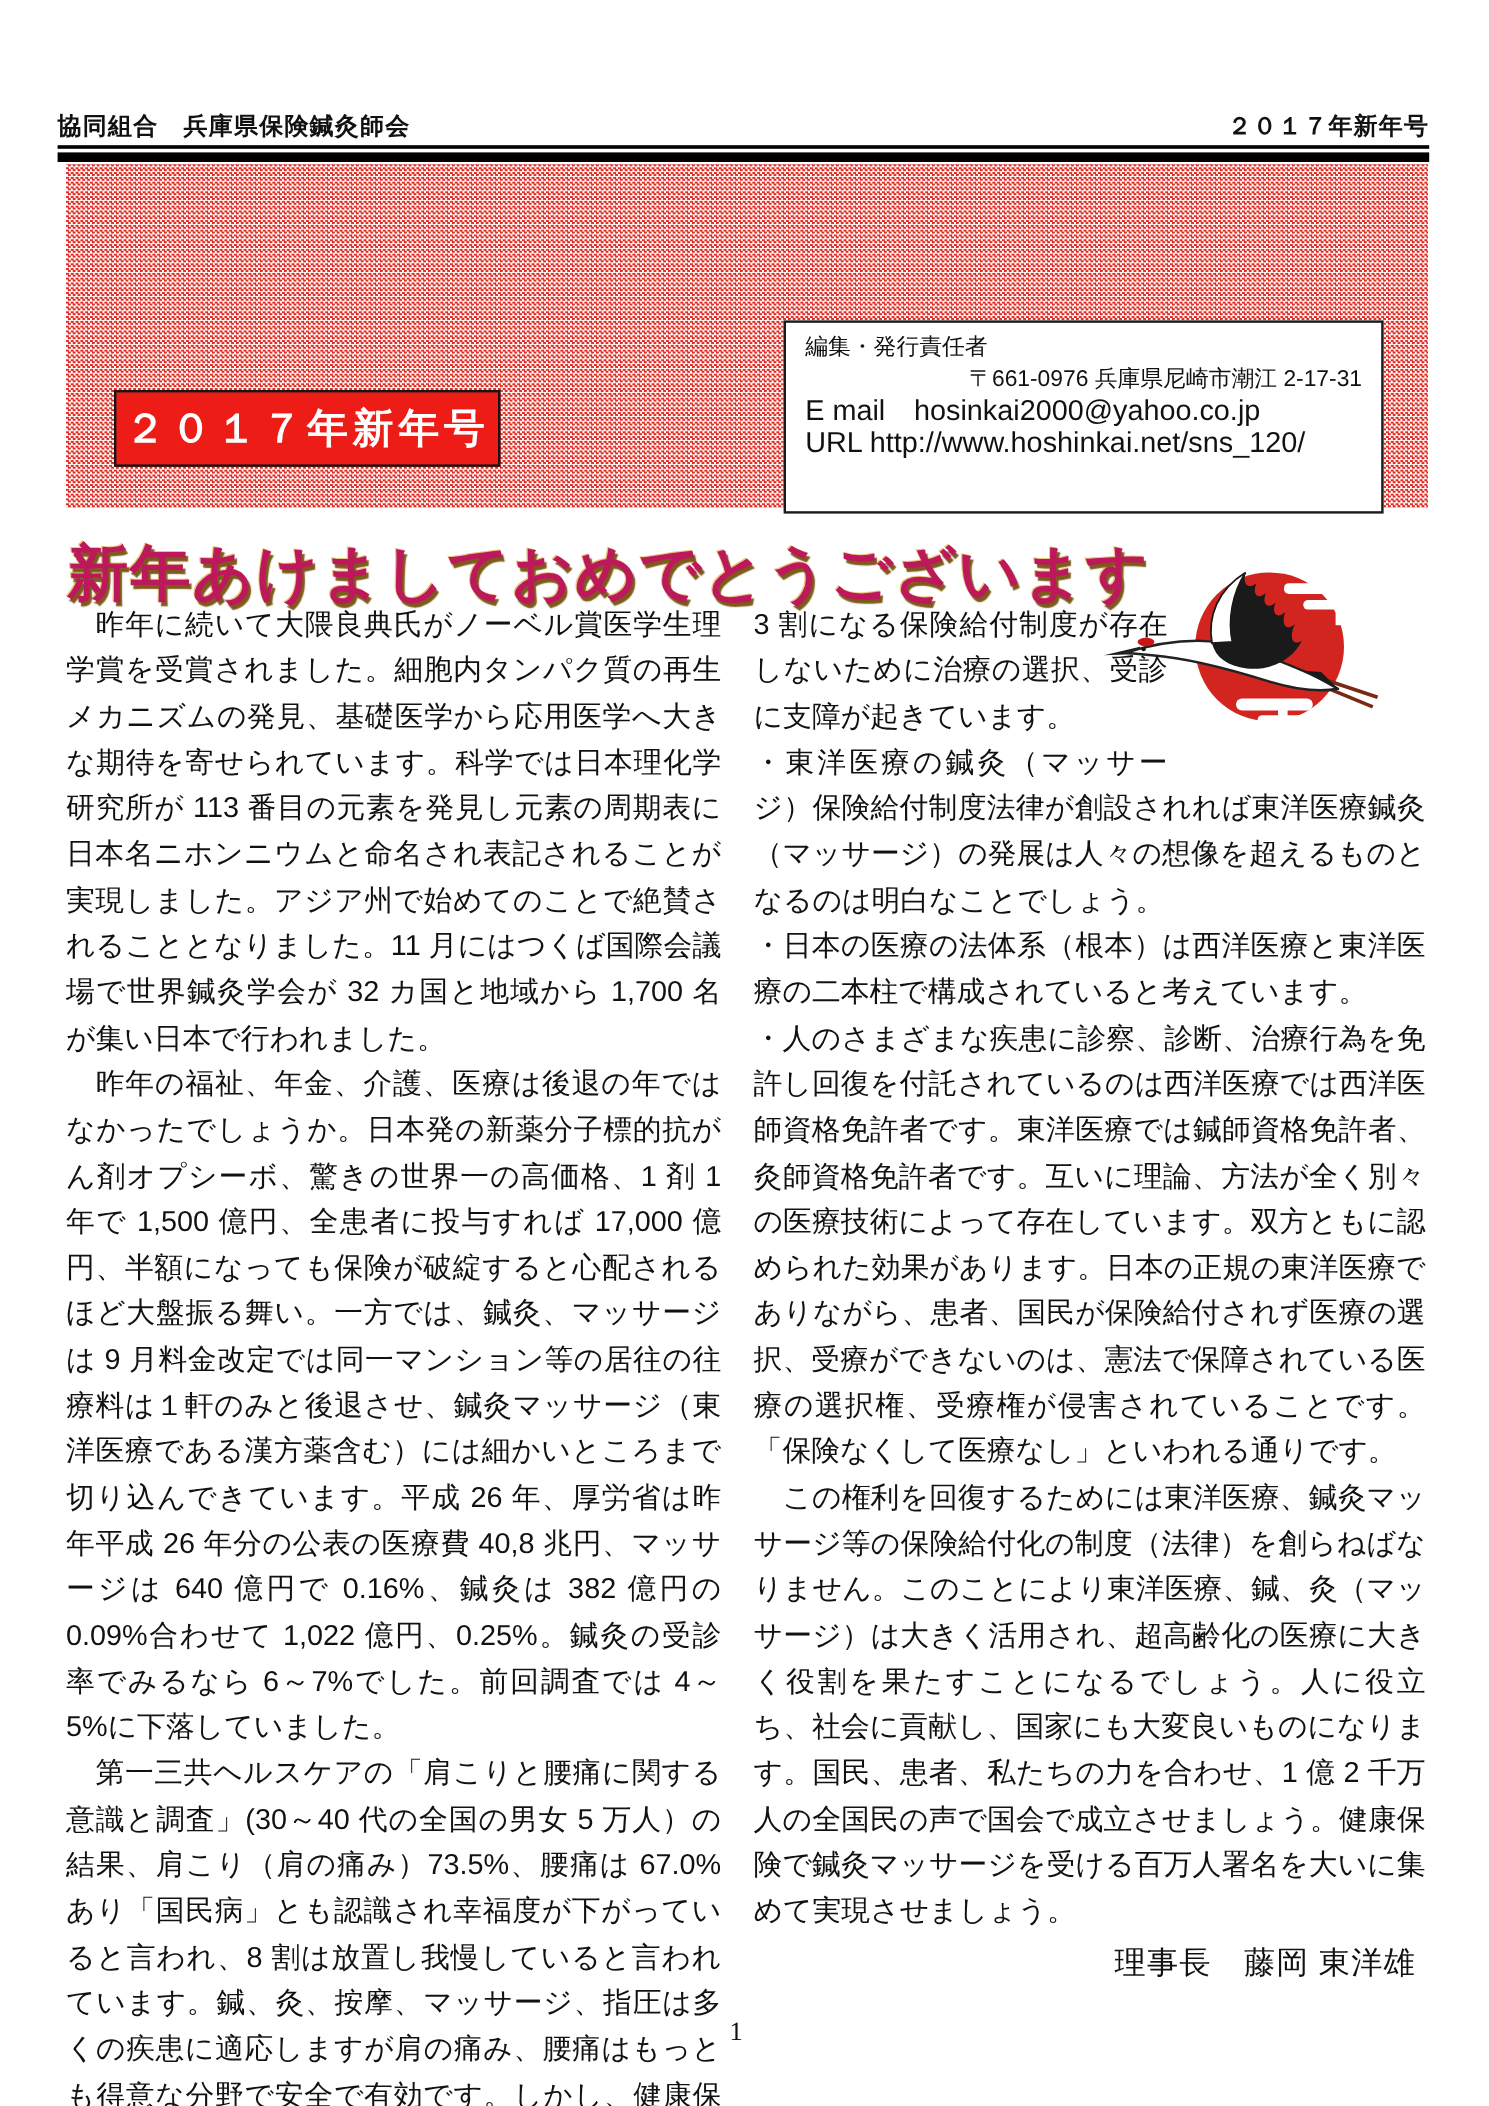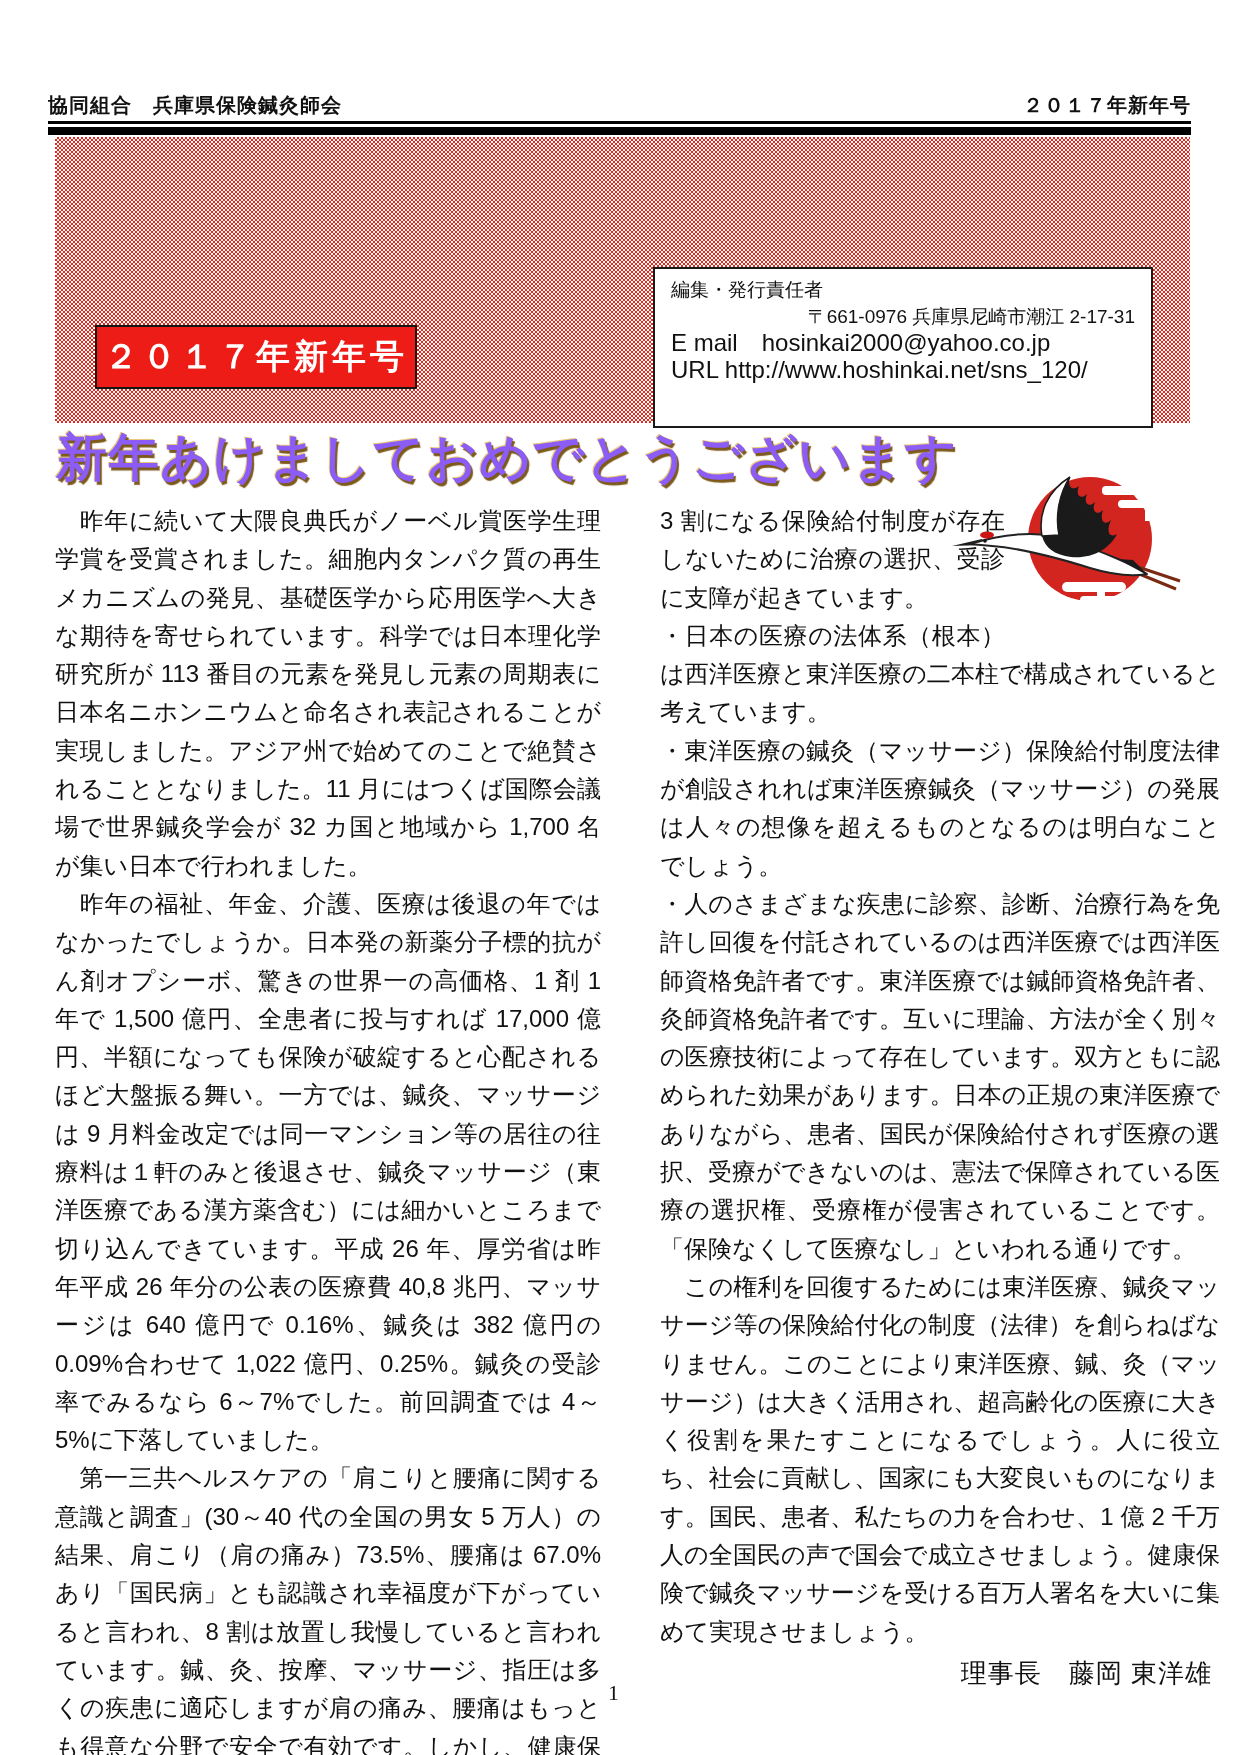--- a/index.html
+++ b/index.html
@@ -48,30 +48,30 @@
     background:#ffffff; border:2px solid #1a1a1a;
     padding:8px 12px 0 16px; box-sizing:border-box;
     font-size:19px; line-height:26.5px;
   }
   .pubbox .indent { padding-left:36px; }
   .pubbox .r { text-align:right; padding-right:4px; }
   .pubbox .latin { font-family:Liberation Sans, sans-serif; font-size:24px; }
 
   
   .headline {
-    position:absolute; left:56px; top:424px; white-space:nowrap;
+    position:absolute; left:56px; top:444px; white-space:nowrap;
     font-size:51px; font-weight:bold; letter-spacing:1px;
-    color:#8b5cf6;
+    color:#be185d;
     text-shadow:2px 3px 1px #7d5a1a, -1px -1px 0 #e9c87e;
   }
 
   
   .col { position:absolute; top:502px; font-size:24px; line-height:38.3px; text-align:justify; }
   .col-left  { left:55px;  width:546px; }
-  .col-right { left:628px; width:560px;margin-left:32px; }
+  .col-right { left:628px; width:560px; }
   .col p { margin:0; }
 
   .logo-float { float:right; width:215px; height:126px; }
   .logo-float svg { width:270px; height:160px; margin:-38px 0 0 -55px; display:block; }
 
   .signature { text-align:right; padding-right:8px; font-size:26px; letter-spacing:1px; margin-top:3px; }
 
   
   .pageno {
     position:absolute; left:0; right:14px; top:1680px; text-align:center;
@@ -136,22 +136,22 @@
           <ellipse cx="37" cy="71" rx="7" ry="3.5" fill="#cc1414"></ellipse>
           <circle cx="35" cy="77" r="1.8" fill="#111"></circle>
           <path d="M92,72 C88,50 97,27 120,13 C117,24 123,27 129,22 C125,32 131,36 137,30
                    C133,40 139,44 145,38 C141,48 147,52 153,46 C149,58 155,62 161,56
                    C155,70 161,74 167,70 C159,86 141,95 121,93 C105,91 95,84 92,72 Z" fill="#1a1a1a"></path>
           <path d="M92,72 C88,50 97,27 120,13 C109,30 105,52 109,71 Z" fill="#ffffff" stroke="#1a1a1a" stroke-width="1.5"></path>
         </g>
       </svg>
     </div>
     <p>3 割になる保険給付制度が存在しないために治療の選択、受診に支障が起きています。</p>
+    <p>・東洋医療の鍼灸（マッサージ）保険給付制度法律が創設されれば東洋医療鍼灸（マッサージ）の発展は人々の想像を超えるものとなるのは明白なことでしょう。</p>
     <p>・日本の医療の法体系（根本）は西洋医療と東洋医療の二本柱で構成されていると考えています。</p>
-    <p>・東洋医療の鍼灸（マッサージ）保険給付制度法律が創設されれば東洋医療鍼灸（マッサージ）の発展は人々の想像を超えるものとなるのは明白なことでしょう。</p>
     <p>・人のさまざまな疾患に診察、診断、治療行為を免許し回復を付託されているのは西洋医療では西洋医師資格免許者です。東洋医療では鍼師資格免許者、灸師資格免許者です。互いに理論、方法が全く別々の医療技術によって存在しています。双方ともに認められた効果があります。日本の正規の東洋医療でありながら、患者、国民が保険給付されず医療の選択、受療ができないのは、憲法で保障されている医療の選択権、受療権が侵害されていることです。「保険なくして医療なし」といわれる通りです。</p>
     <p>　この権利を回復するためには東洋医療、鍼灸マッサージ等の保険給付化の制度（法律）を創らねばなりません。このことにより東洋医療、鍼、灸（マッサージ）は大きく活用され、超高齢化の医療に大きく役割を果たすことになるでしょう。人に役立ち、社会に貢献し、国家にも大変良いものになります。国民、患者、私たちの力を合わせ、1 億 2 千万人の全国民の声で国会で成立させましょう。健康保険で鍼灸マッサージを受ける百万人署名を大いに集めて実現させましょう。</p>
     <div class="signature">理事長　藤岡 東洋雄</div>
   </div>
 
   <div class="pageno">1</div>
 
 </div>
 
 </body></html>

